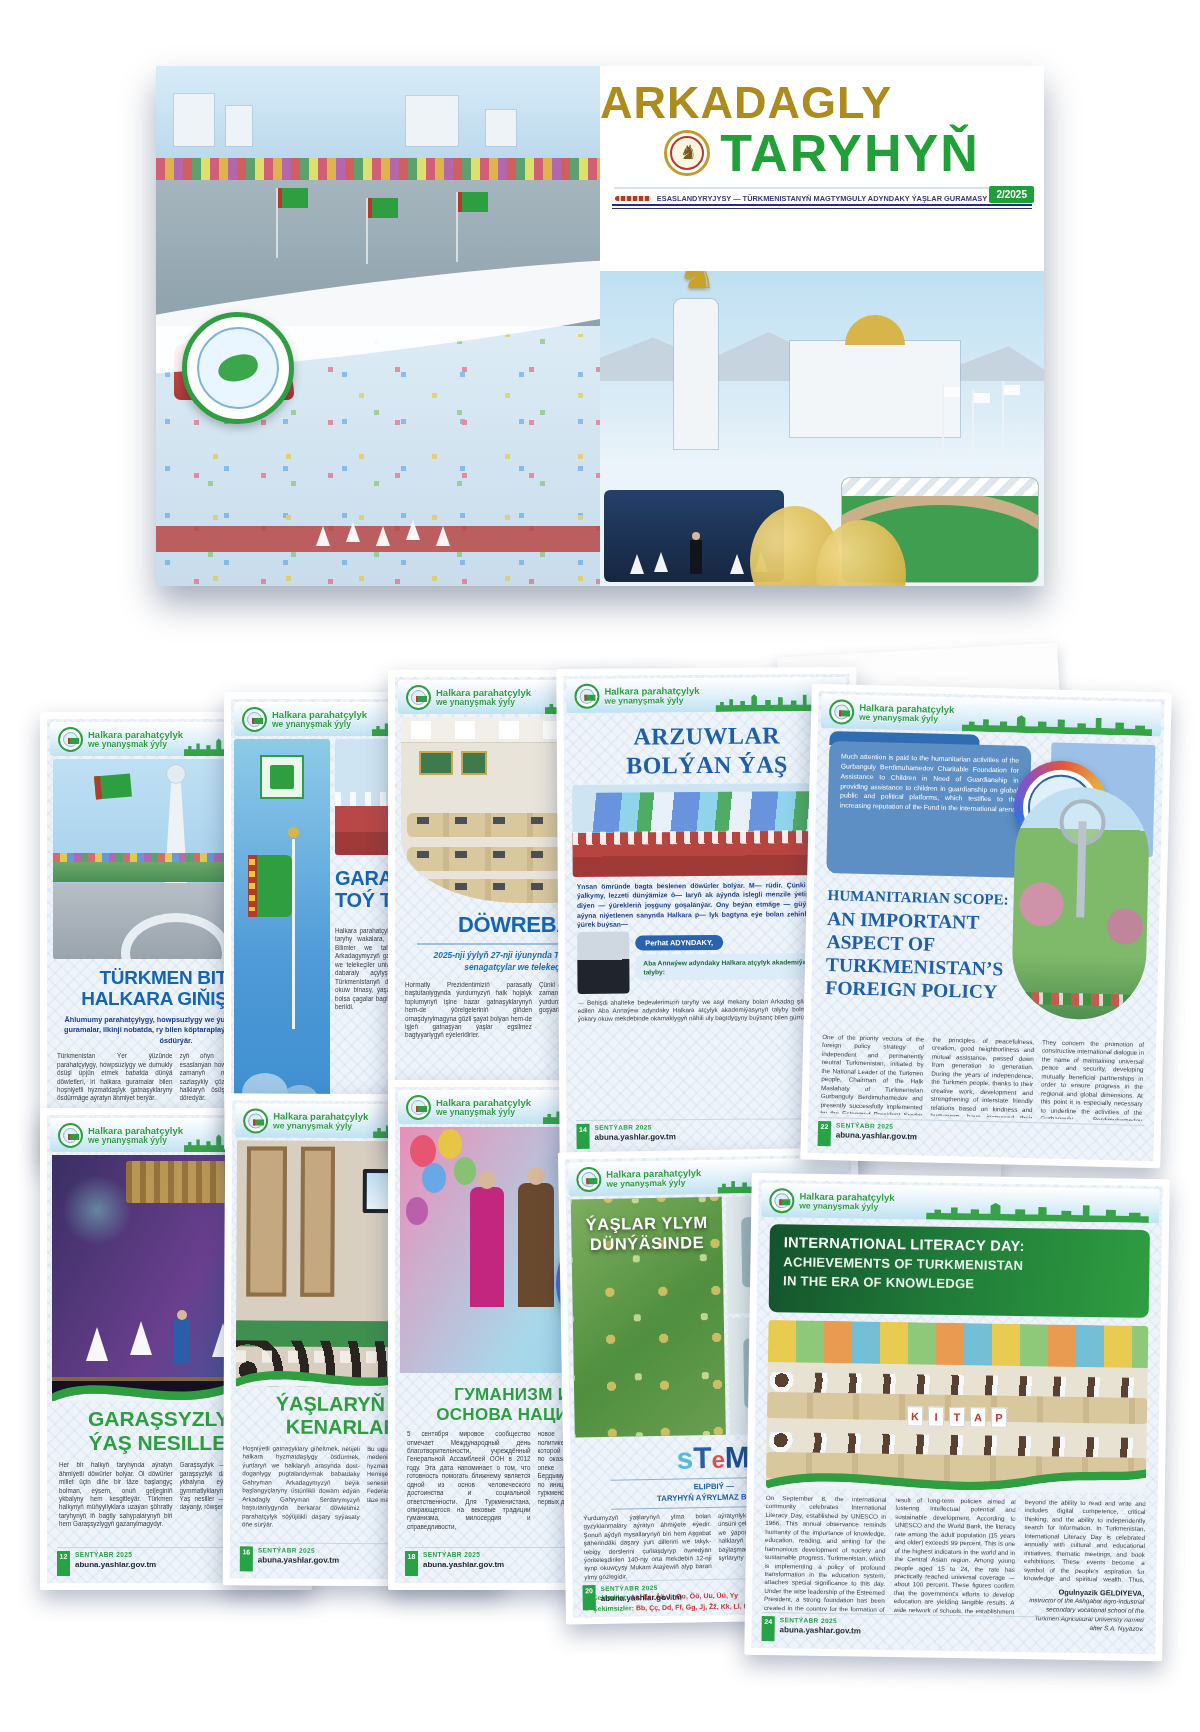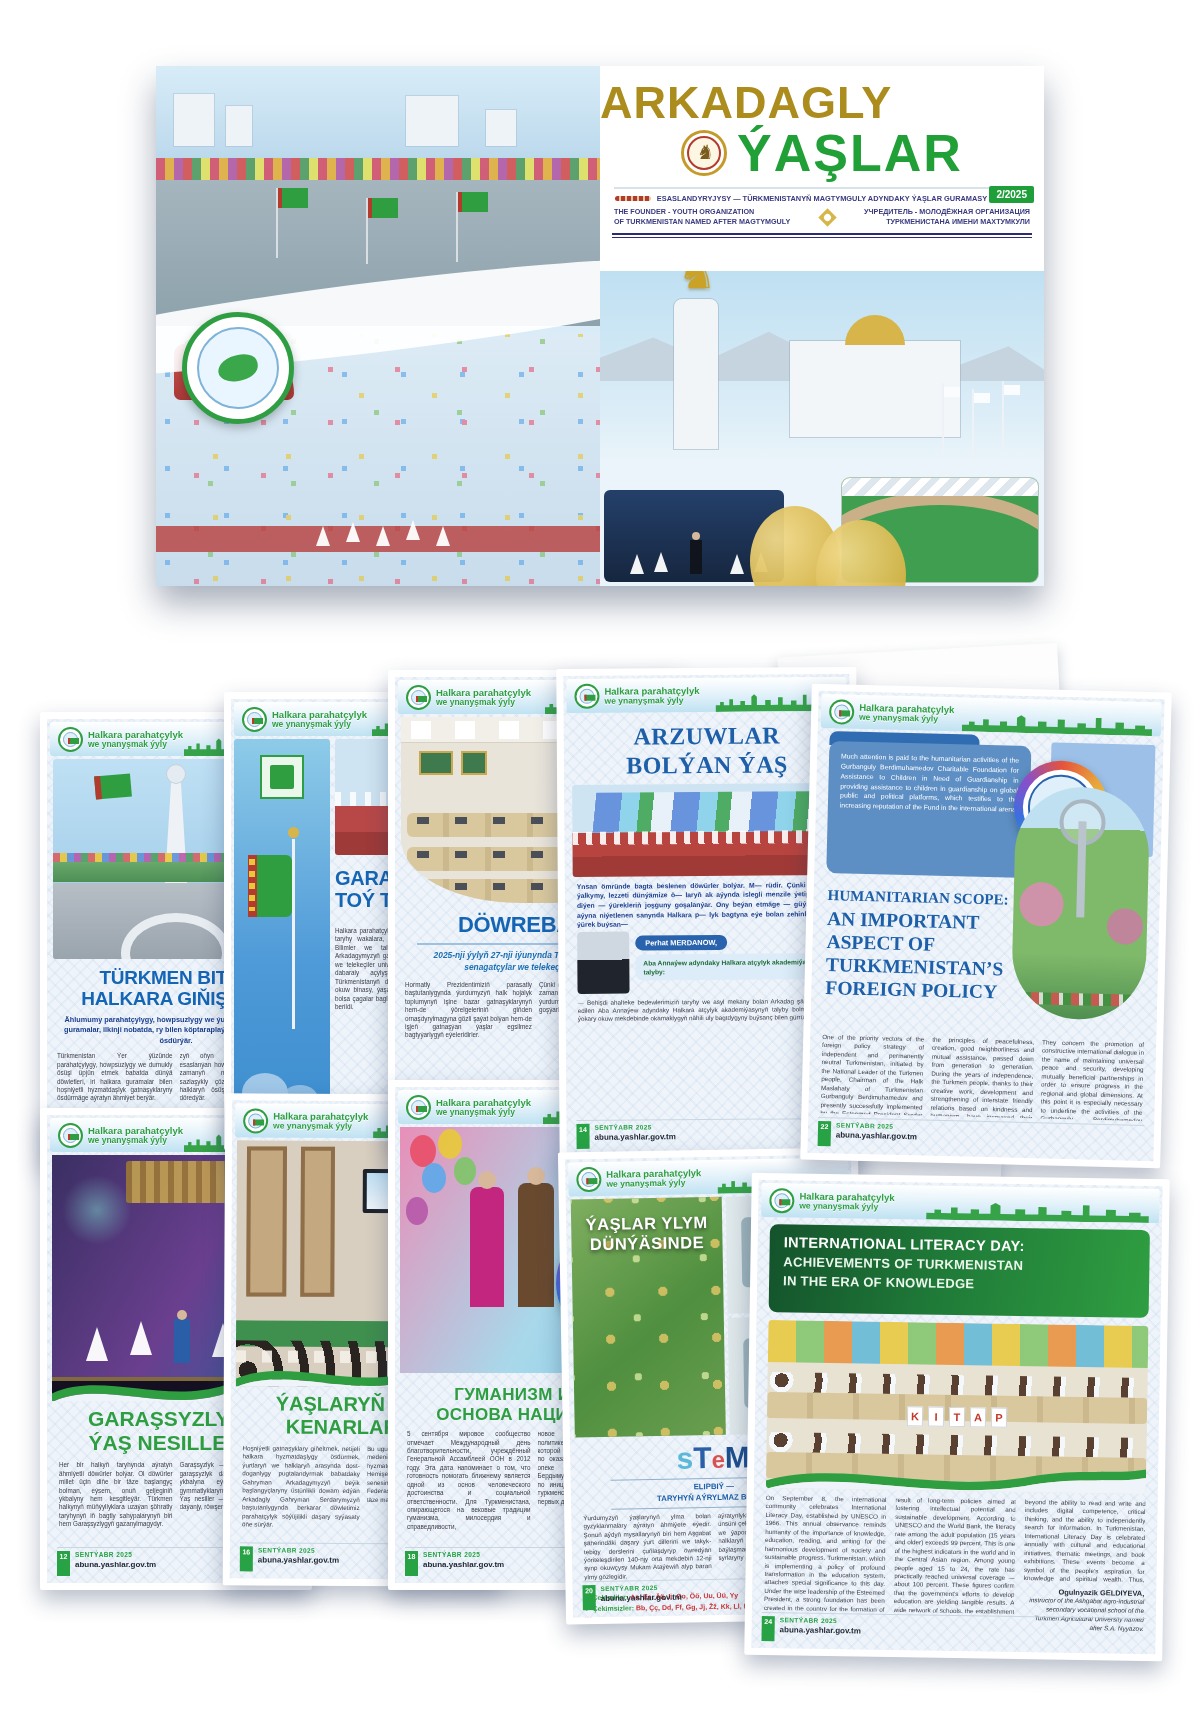--- a/index.html
+++ b/index.html
@@ -383,40 +383,29 @@
       </div>
     </div>
 
     <div class="cov-r">
       <div class="mast">
         <div class="t1">ARKADAGLY</div>
         <div class="row2">
           <span class="mlogo">
               <i></i>
             </span>
-          <span class="t2">ÝAŞLAR</span>
+          <span class="t2">TARYHYŇ</span>
         </div>
         <div class="issue">2/2025</div>
       </div>
       <div class="mrule"></div>
       <div class="ftm">
         <span class="beads"></span>
         <span>ESASLANDYRYJYSY — TÜRKMENISTANYŇ MAGTYMGULY ADYNDAKY ÝAŞLAR GURAMASY</span>
         <span class="beads"></span>
-      </div>
-      <div class="frow">
-        <div class="f-en">
-          <div>THE FOUNDER - YOUTH ORGANIZATION</div>
-          <div>OF TURKMENISTAN NAMED AFTER MAGTYMGULY</div>
-        </div>
-        <span class="gstar"></span>
-        <div class="f-ru">
-          <div>УЧРЕДИТЕЛЬ - МОЛОДЁЖНАЯ ОРГАНИЗАЦИЯ</div>
-          <div>ТУРКМЕНИСТАНА ИМЕНИ МАХТУМКУЛИ</div>
-        </div>
       </div>
       <div class="dbl"></div>
       <div class="montage">
         <div class="mtn"></div>
         <div class="tower"></div>
         <div class="statue">♞</div>
         <div class="gdome-b"></div>
         <div class="fpole" style="right:40px;top:110px;"></div>
         <div class="fpole" style="right:70px;top:118px;"></div>
         <div class="fpole" style="right:100px;top:112px;"></div>
@@ -578,21 +567,21 @@
       </div>
       <div class="t-serif" style="font-size:24px;line-height:1.2;margin-top:10px;letter-spacing:.5px;">
         <div>ARZUWLAR</div>
         <div>BOLÝAN ÝAŞ</div>
       </div>
       <div class="photo14"></div>
       <div class="lede14">Ynsan ömründe bagta beslenen döwürler bolýar. M— rüdir. Çünki ýaşlygyň ýalkymy, lezzeti dünýämize ö— laryň ak aýynda islegli menzile ýetip, «talyp» diýen — ýürekleriň joşguny goşalanýar. Ony beýan etmäge — güýzüň ilkinji aýyna niýetlenen sanynda Halkara p— lyk bagtyna eýe bolan zehinli ýaşlaryň ýürek buýsan—</div>
       <div class="person">
         <div class="pphoto"></div>
         <div>
-          <span class="pname">Perhat MERDANOW,</span>
+          <span class="pname">Perhat ADYNDAKY,</span>
           <div class="prole">Aba Annaýew adyndaky Halkara atçylyk akademiýasynyň talyby:</div>
         </div>
       </div>
       <div class="micro" style="margin:5px 12px 0;height:66px;">— Behişdi ahalteke bedewlerimiziň taryhy we asyl mekany bolan Arkadag şäherinde bina edilen Aba Annaýew adyndaky Halkara atçylyk akademiýasynyň talyby bolmaklygyň, bu ýokary okuw mekdebinde okamaklygyň nähili uly bagtdygyny buýsanç bilen gürrüň berýärler.</div>
       <div class="ftr">
         <div class="num">14</div>
         <div class="fm">
           <div class="month">SENTÝABR 2025</div>
           <div class="site">abuna.yashlar.gov.tm</div>
         </div>

